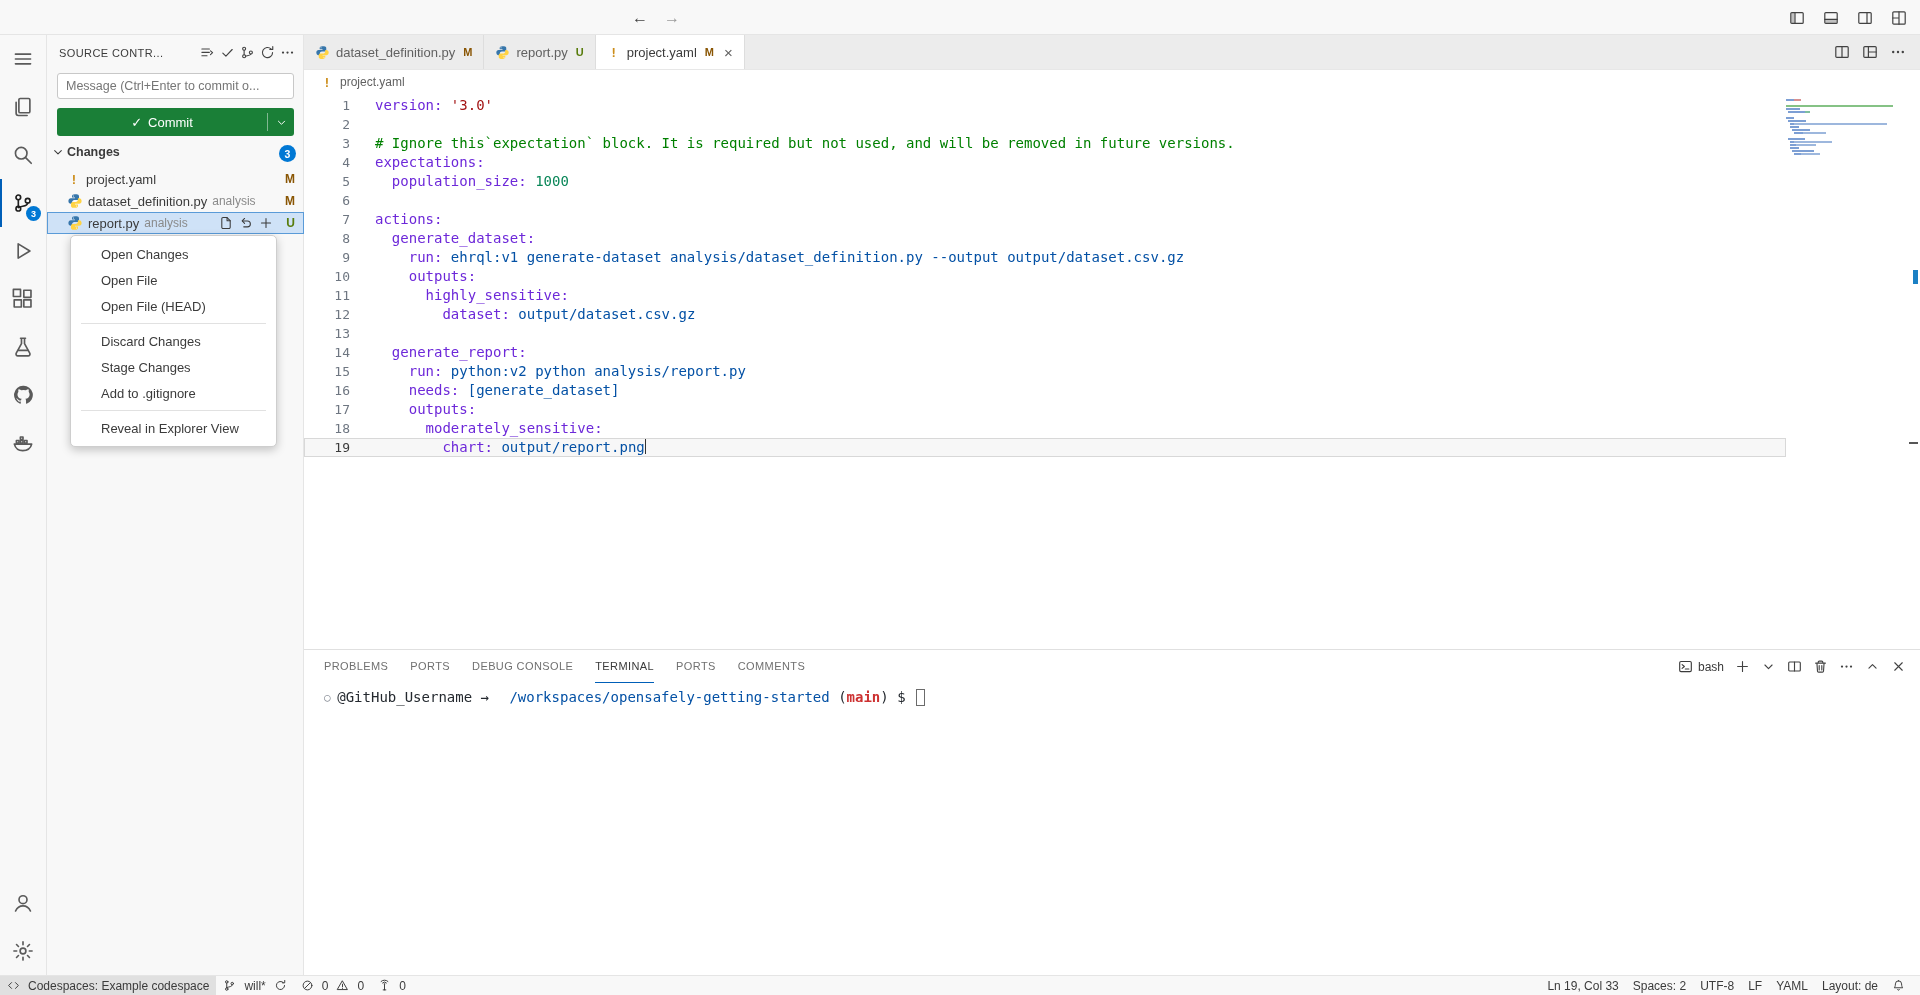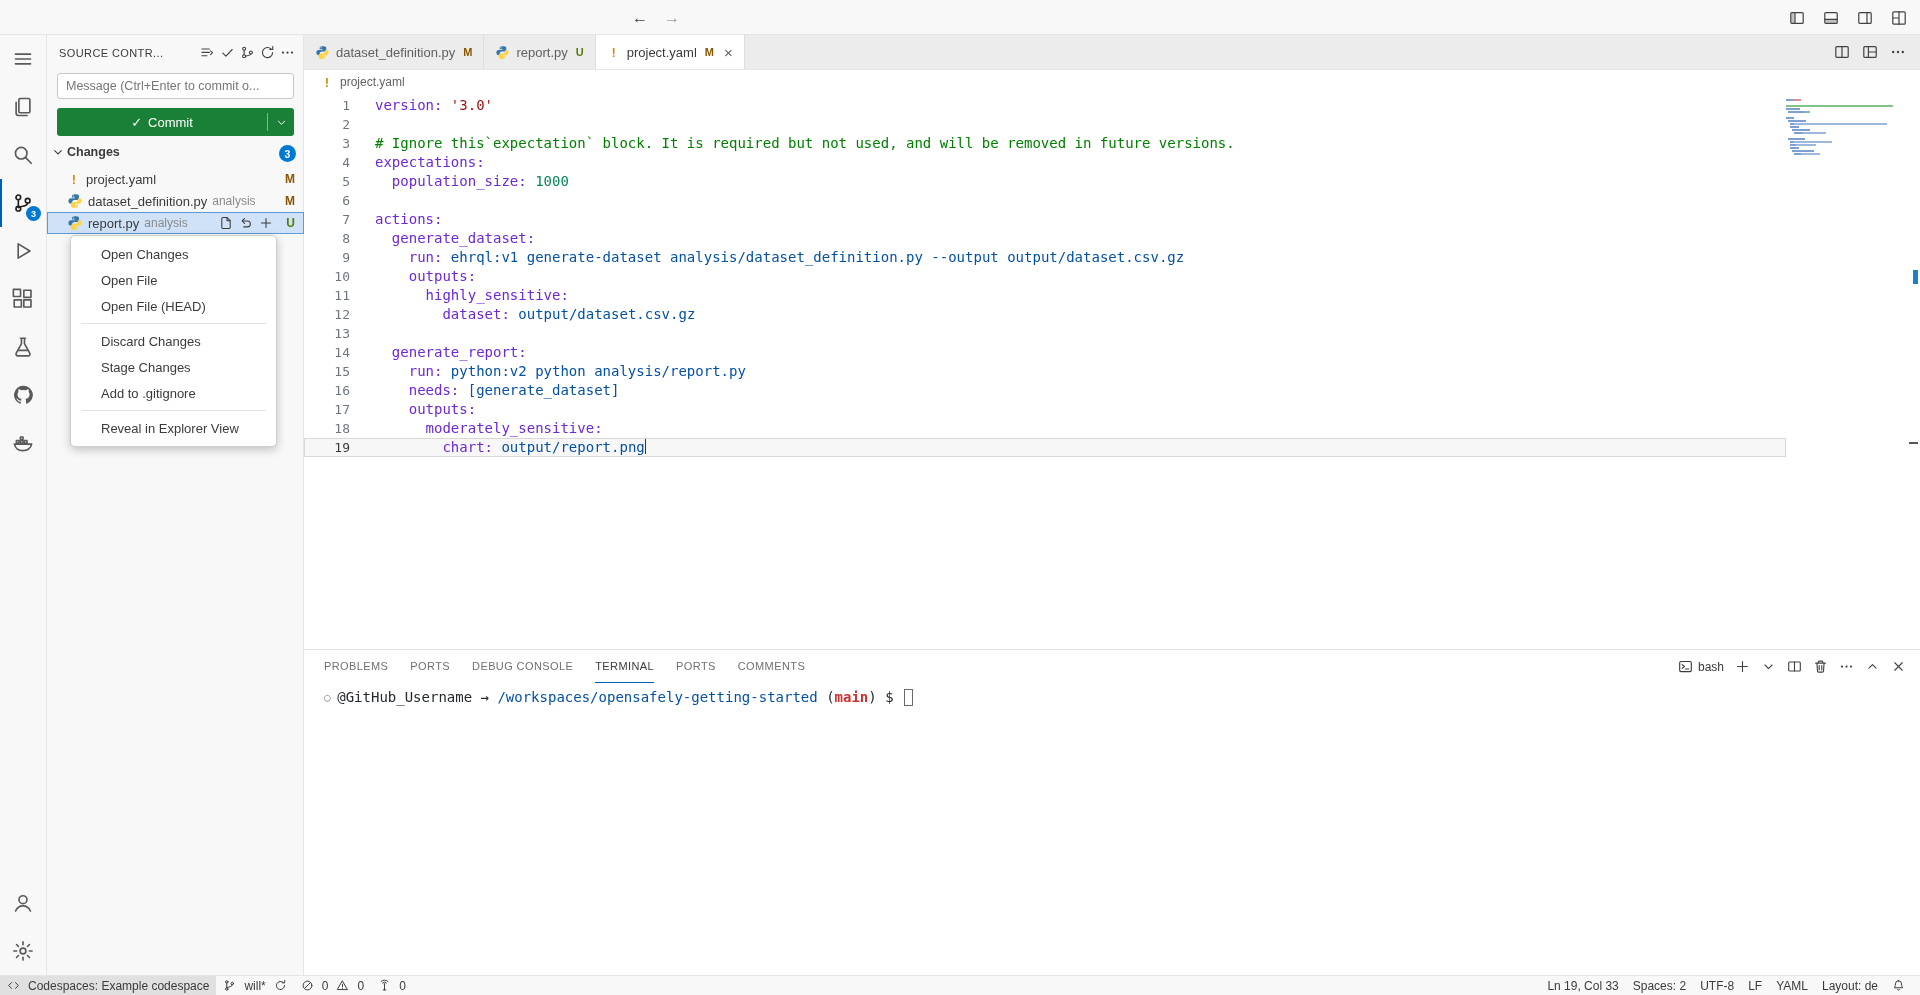--- a/index.html
+++ b/index.html
@@ -100,21 +100,21 @@
   .panel-header{height:33px;display:flex;align-items:center;padding:0 14px 0 20px;}
   .panel-tab{font-size:11px;color:#707070;letter-spacing:.4px;margin-right:22px;height:33px;display:flex;align-items:center;
              border-bottom:1.5px solid transparent;box-sizing:border-box;}
   .panel-tab.active{color:#3b3b3b;border-bottom-color:#005fb8;}
   .panel-actions{margin-left:auto;display:flex;align-items:center;gap:11px;color:#424242;}
   .panel-actions .icon svg{width:15px;height:15px;}
   .shell-label{display:flex;align-items:center;gap:5px;font-size:12px;color:#3b3b3b;}
   .term{position:absolute;left:20px;top:38px;font-family:"DejaVu Sans Mono",monospace;font-size:14px;line-height:19px;color:#24292f;
         display:flex;align-items:center;white-space:pre;}
   .t-circle{color:#8a8f98;font-size:11px;}
-  .t-path{color:#0451a5;}
+  .t-path{color:#0451a5;margin-left:12px;}
   .t-branch{color:#cd3131;font-weight:700;}
   .t-cursor{width:9px;height:17px;border:1.2px solid #6b6b6b;margin-left:2px;display:inline-block;box-sizing:border-box;}
 
   
   .statusbar{position:absolute;left:0;top:975px;width:1920px;height:20px;background:#f8f8f8;border-top:1px solid #e5e5e5;box-sizing:border-box;
              display:flex;align-items:center;font-size:12px;color:#3b3b3b;}
   .sb-left{display:flex;align-items:center;height:100%;}
   .sb-right{margin-left:auto;display:flex;align-items:center;height:100%;padding-right:8px;}
   .sb-item{display:flex;align-items:center;gap:8px;padding:0 7px;height:100%;}
   .sb-item .icon svg{width:13px;height:13px;}

